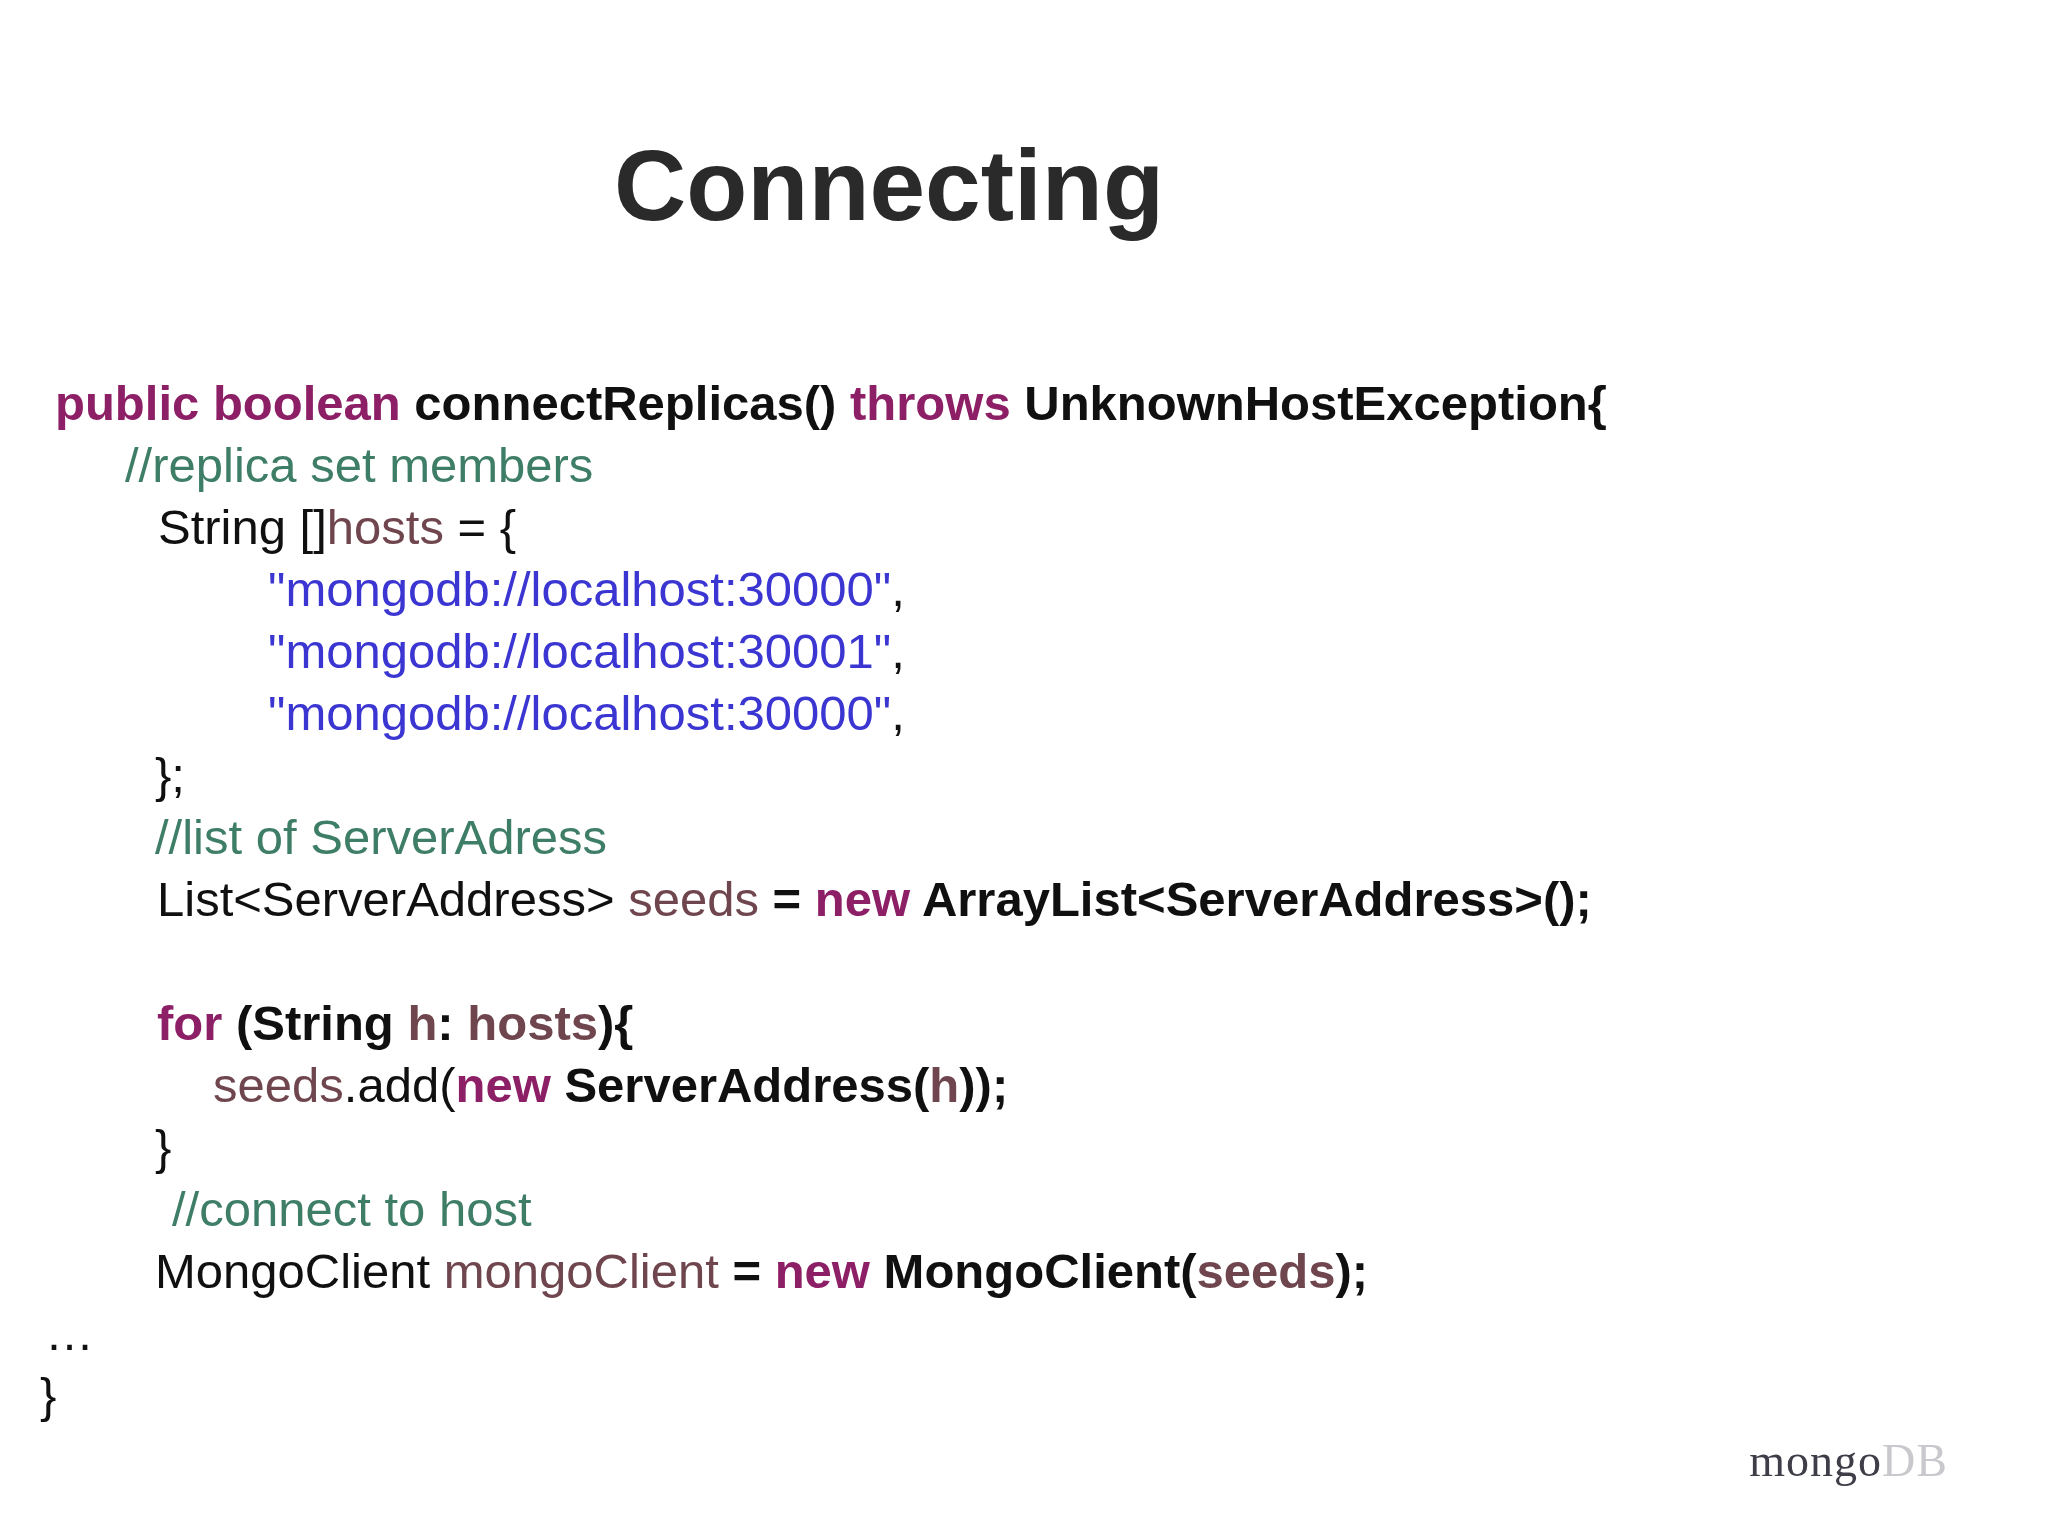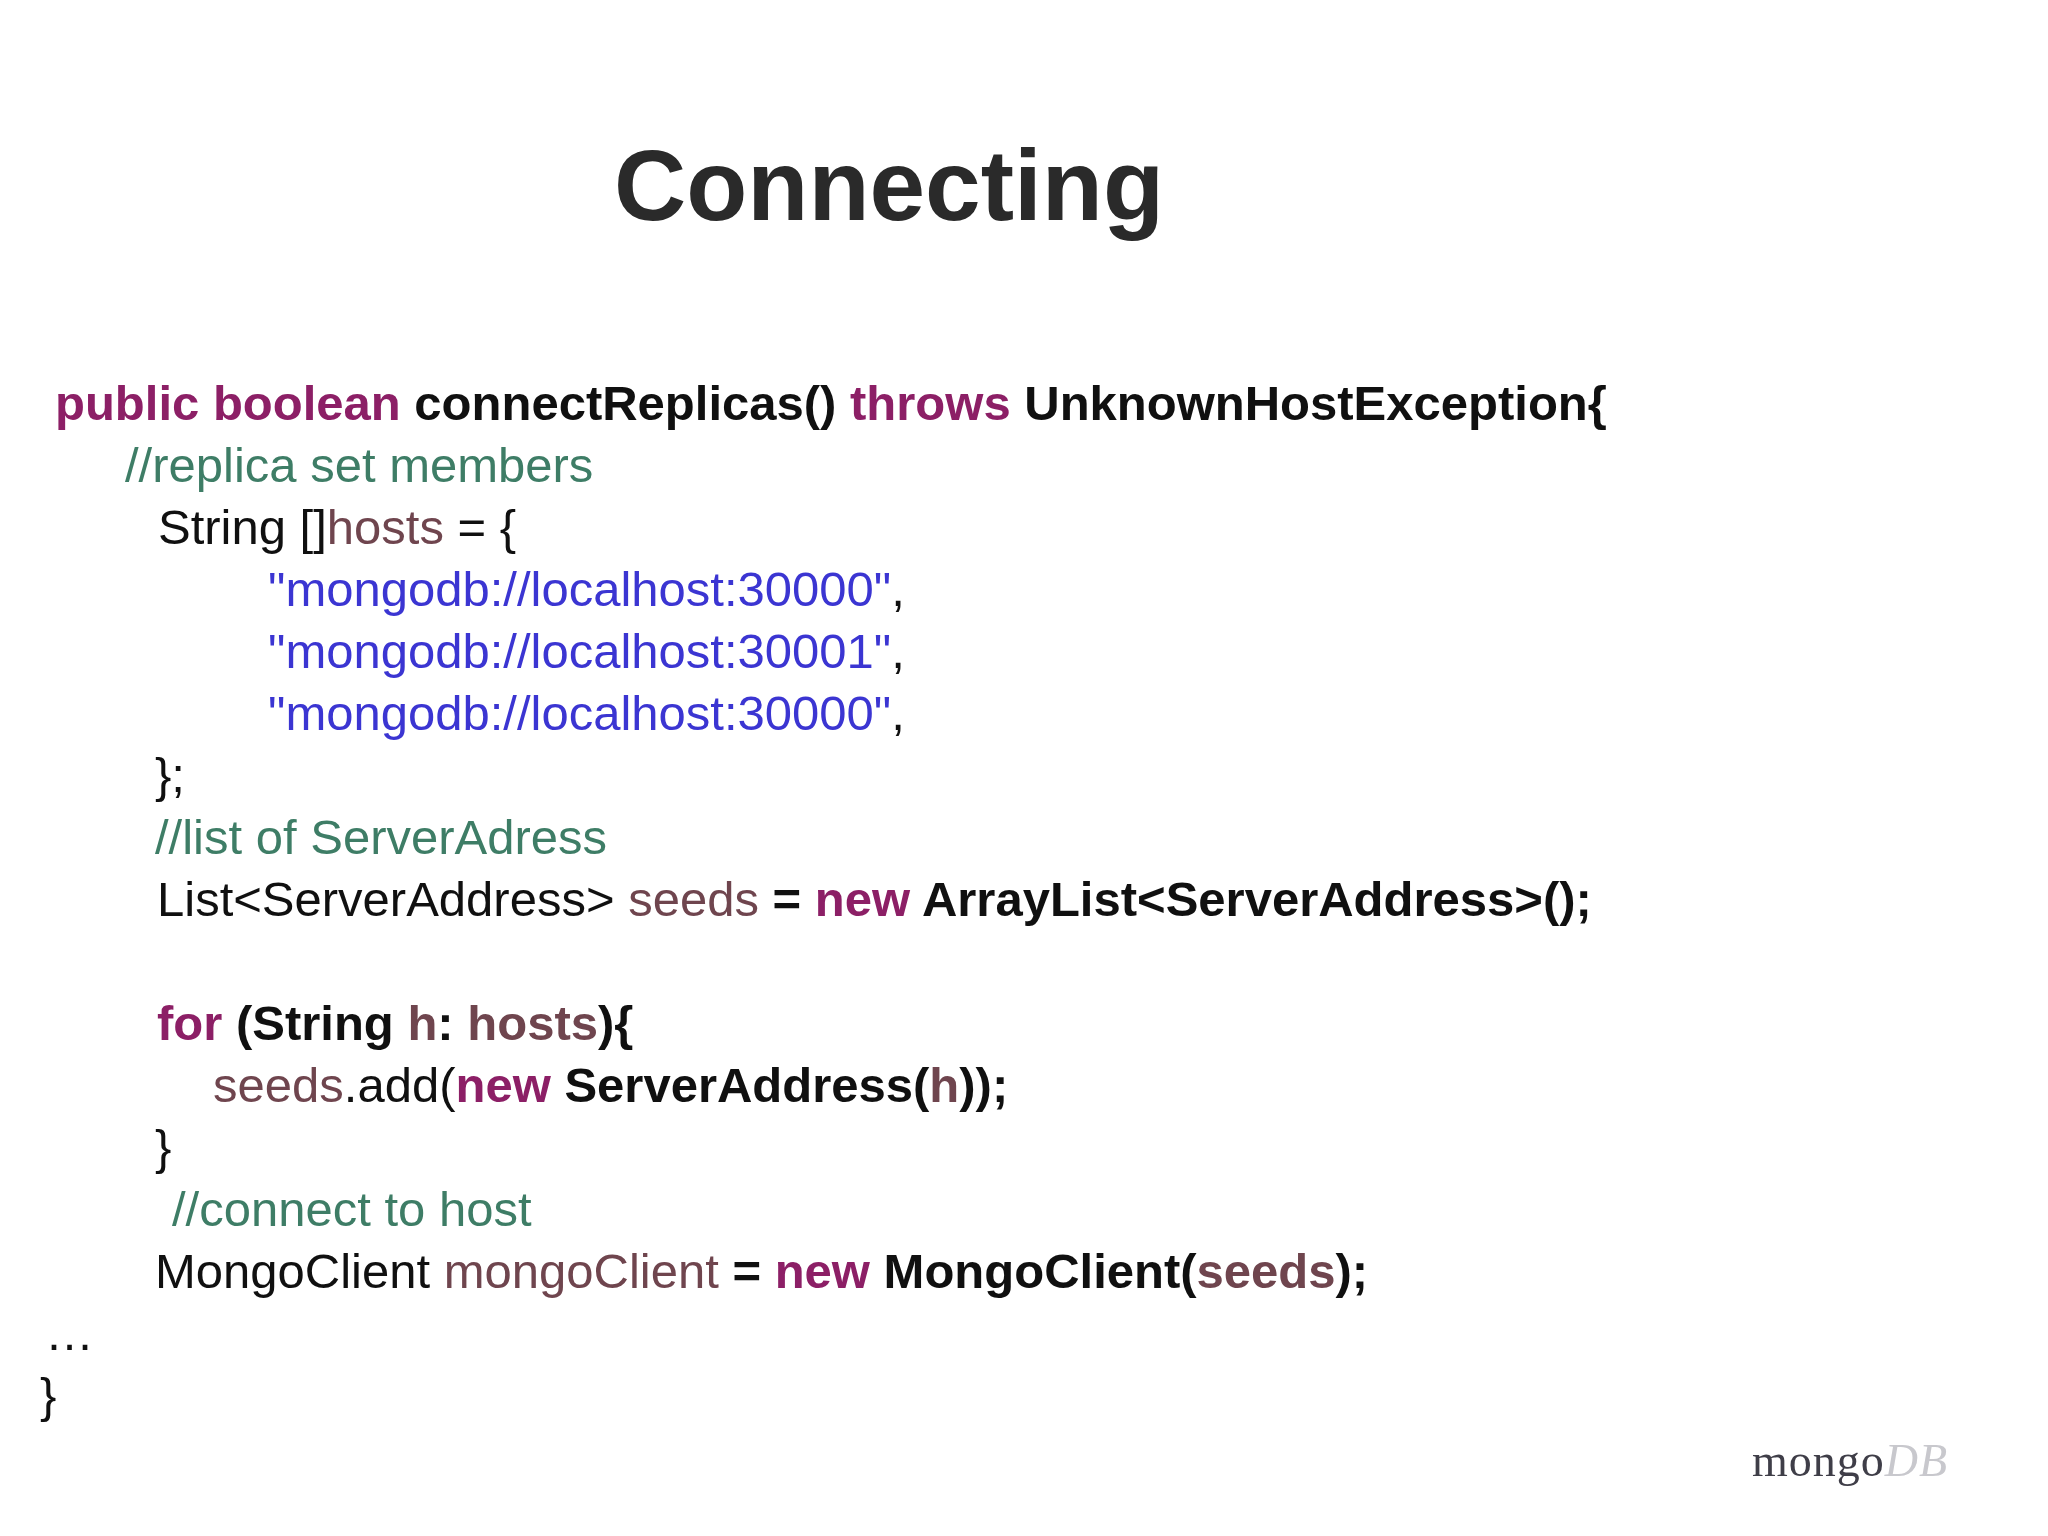--- a/index.html
+++ b/index.html
@@ -44,21 +44,21 @@
   .b   { font-weight: 700; }
   .logo {
     position: absolute;
     right: 100px;
     bottom: 49px;
     font-family: "Liberation Serif", serif;
     font-size: 46px;
     letter-spacing: 1px;
   }
   .logo-mongo { color: var(--logo_mongo, #3f3e48); margin-top: 32px; }
-  .logo-db    { color: var(--logo_db, #c8c8cd); font-style: italic; }
+  .logo-db    { color: var(--logo_db, #c8c8cd); }
 </style>
 </head>
 <body>
 
 <div class="slide">
   <h1 class="title">Connecting</h1>
 
   <div class="code"><div class="line" style="padding-left: 55px;"><span class="kw b">public boolean </span><span class="pl b">connectReplicas() </span><span class="kw b">throws </span><span class="pl b">UnknownHostException{</span></div><div class="line" style="padding-left: 125px;"><span class="com">//replica set members</span></div><div class="line" style="padding-left: 158px;"><span class="pl">String []</span><span class="id">hosts</span><span class="pl"> = {</span></div><div class="line" style="padding-left: 268px;"><span class="str">"mongodb://localhost:30000"</span><span class="pl">,</span></div><div class="line" style="padding-left: 268px;"><span class="str">"mongodb://localhost:30001"</span><span class="pl">,</span></div><div class="line" style="padding-left: 268px;"><span class="str">"mongodb://localhost:30000"</span><span class="pl">,</span></div><div class="line" style="padding-left: 155px;"><span class="pl">};</span></div><div class="line" style="padding-left: 155px;"><span class="com">//list of ServerAdress</span></div><div class="line" style="padding-left: 157px;"><span class="pl">List&lt;ServerAddress&gt; </span><span class="id">seeds</span><span class="pl b"> = </span><span class="kw b">new </span><span class="pl b">ArrayList&lt;ServerAddress&gt;();</span></div><div class="line" style="padding-left: 157px;"> </div><div class="line" style="padding-left: 157px;"><span class="kw b">for </span><span class="pl b">(String </span><span class="id b">h</span><span class="pl b">: </span><span class="id b">hosts</span><span class="pl b">){</span></div><div class="line" style="padding-left: 213px;"><span class="id">seeds</span><span class="pl">.add(</span><span class="kw b">new </span><span class="pl b">ServerAddress(</span><span class="id b">h</span><span class="pl b">));</span></div><div class="line" style="padding-left: 155px;"><span class="pl">}</span></div><div class="line" style="padding-left: 172px;"><span class="com">//connect to host</span></div><div class="line" style="padding-left: 155px;"><span class="pl">MongoClient </span><span class="id">mongoClient</span><span class="pl b"> = </span><span class="kw b">new </span><span class="pl b">MongoClient(</span><span class="id b">seeds</span><span class="pl b">);</span></div><div class="line" style="padding-left: 45px;"><span class="pl">…</span></div><div class="line" style="padding-left: 40px;"><span class="pl">}</span></div></div>
 
   <div class="logo"><span class="logo-mongo">mongo</span><span class="logo-db">DB</span></div>

